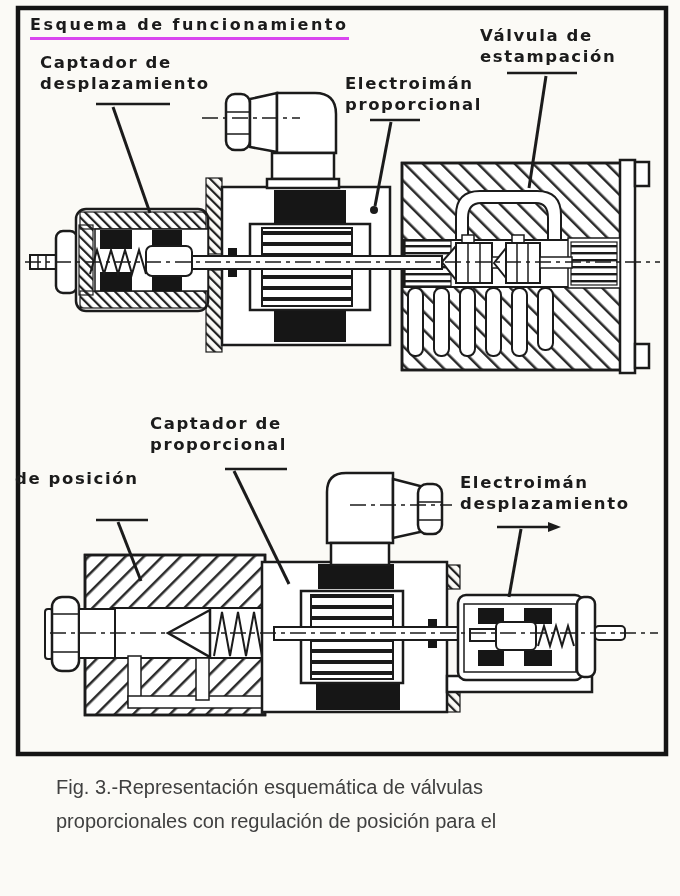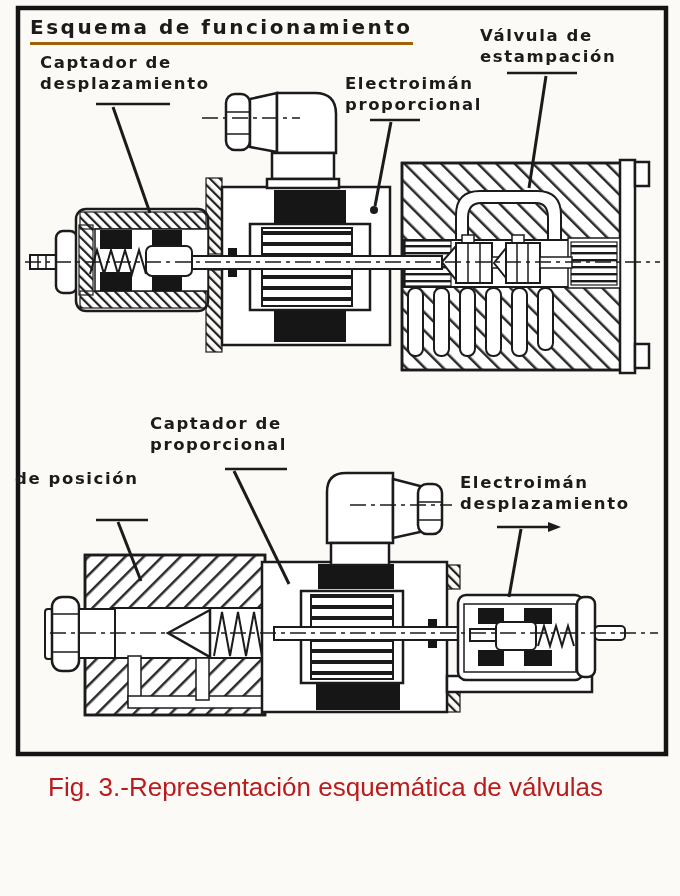--- a/index.html
+++ b/index.html
@@ -18,33 +18,33 @@
   .k  {fill:#161616;stroke:none;}
   .ln {fill:none;stroke:#1b1b1b;stroke-width:2;}
   .ln15{fill:none;stroke:#1b1b1b;stroke-width:1.5;}
   .ld {fill:none;stroke:#1b1b1b;stroke-width:3;}
   .ul {fill:none;stroke:#1b1b1b;stroke-width:2.6;}
   .dd {fill:none;stroke:#1b1b1b;stroke-width:1.3;stroke-dasharray:16 5 4 5;}
   .hp {stroke:#1b1b1b;stroke-width:1.2;}
   
   .fig-title{
     position:absolute;left:30px;top:15px;
-    font-size:20px;font-weight:bold;letter-spacing:2.5px;
-    border-bottom:3px solid #a16207;padding-bottom:3px;
+    font-size:16px;font-weight:bold;letter-spacing:2.5px;
+    border-bottom:3px solid #d946ef;padding-bottom:3px;
     white-space:nowrap;
   }
   .lbl{
     position:absolute;text-align:left;
     font-size:16.5px;font-weight:bold;letter-spacing:1.6px;
     line-height:21px;white-space:nowrap;
   }
   .caption{
-    position:absolute;left:48px;top:770px;width:620px;
+    position:absolute;left:56px;top:770px;width:620px;
     font-family:"Liberation Sans",sans-serif;
-    font-size:26px;line-height:34px;color:#b91c1c;
+    font-size:20px;line-height:34px;color:#404040;
   }
 </style>
 </head>
 <body>
 
 <div class="stage">
 
 <svg width="680" height="896" viewBox="0 0 680 896">
   <defs>
     <pattern id="hd" width="7" height="7" patternUnits="userSpaceOnUse" patternTransform="rotate(-45)">
@@ -268,15 +268,16 @@
   <div>de posición</div>
 </div>
 
 <div class="lbl" style="left:460px;top:472px;width:185px;">
   <div>Electroimán</div>
   <div>desplazamiento</div>
 </div>
 
 <div class="caption">
   <div>Fig. 3.-Representación esquemática de válvulas</div>
+  <div>proporcionales con regulación de posición para el</div>
 </div>
 
 </div>
 
 </body></html>

